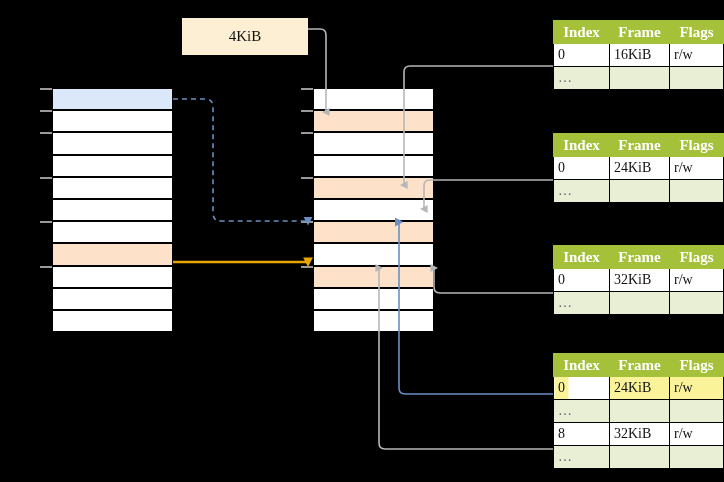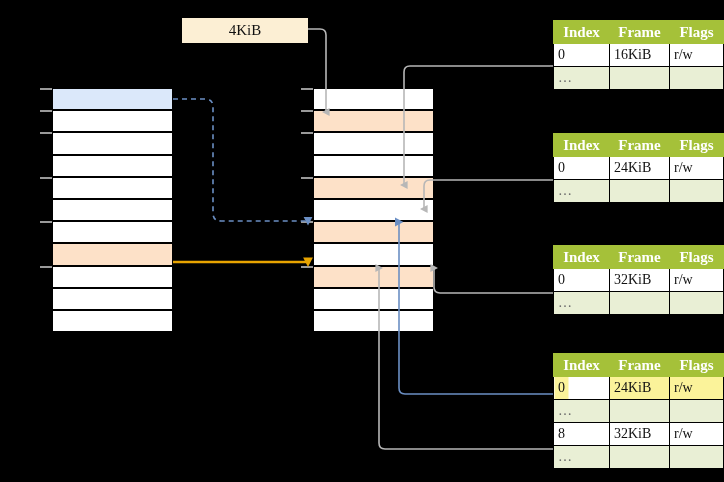--- a/index.html
+++ b/index.html
@@ -35,21 +35,21 @@
   .hl-part{background:linear-gradient(to right,#fbf39a 0 14px,#ffffff 14px) !important;}
 
   svg.wires{position:absolute;left:0;top:0;width:724px;height:482px;
             pointer-events:none;}
 </style>
 </head>
 <body>
 
 <div id="stage">
 
-  <div class="sizebox" id="sizebox" style="left:182px;top:18px;width:126px;height:25px;">4KiB</div>
+  <div class="sizebox" id="sizebox" style="left:182px;top:18px;width:126px;height:37px;">4KiB</div>
 
   <div id="leftcol" class="colwrap" style="position:absolute;left:52px;top:88px;width:121px;height:244.2px;">
       <div class="cell blue" style="top: 0px; width: 121px; height: 22.2px;"></div>
       <div class="cell" style="top: 22.2px; width: 121px; height: 22.2px;"></div>
       <div class="cell" style="top: 44.4px; width: 121px; height: 22.2px;"></div>
       <div class="cell" style="top: 66.6px; width: 121px; height: 22.2px;"></div>
       <div class="cell" style="top: 88.8px; width: 121px; height: 22.2px;"></div>
       <div class="cell" style="top: 111px; width: 121px; height: 22.2px;"></div>
       <div class="cell" style="top: 133.2px; width: 121px; height: 22.2px;"></div>
       <div class="cell peach" style="top: 155.4px; width: 121px; height: 22.2px;"></div>

